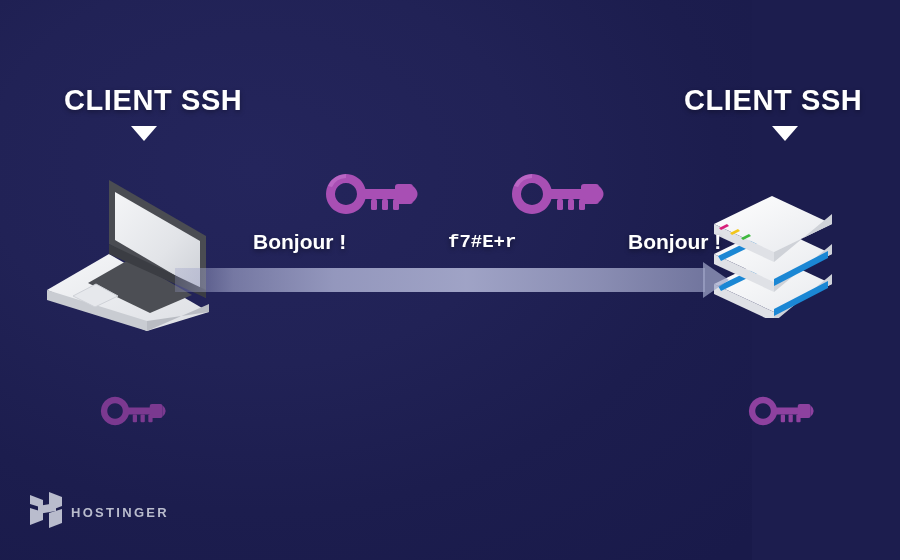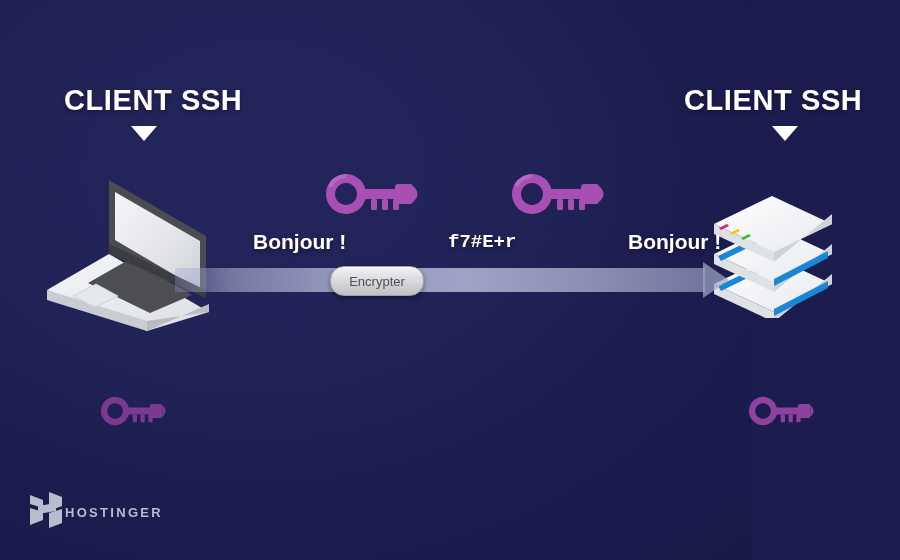--- a/index.html
+++ b/index.html
@@ -75,21 +75,21 @@
   #server{position:absolute;left:708px;top:196px;width:130px;height:122px;}
 
   
   .keywrap{position:absolute;}
   #key-top-left{left:322px;top:170px;}
   #key-top-right{left:508px;top:170px;}
   #key-bot-left{left:98px;top:394px;opacity:.80;}
   #key-bot-right{left:746px;top:394px;opacity:.88;}
 
   
-  #logo{position:absolute;left:30px;top:492px;display:flex;align-items:center;gap:1px;}
+  #logo{position:absolute;left:30px;top:492px;display:flex;align-items:center;gap:7px;}
   #logo-text{
     color:#b9bccd;font-size:13px;font-weight:bold;letter-spacing:2.3px;
   }
 </style>
 </head>
 <body>
 
 <div id="stage">
 
   <div class="hdr" id="client-title">CLIENT SSH</div>
@@ -156,21 +156,20 @@
 
       <polygon points="11,32 19,28 21,30 13,34" fill="#d81f7a"></polygon>
       <polygon points="22,37 30,33 32,35 24,39" fill="#f2c61a"></polygon>
       <polygon points="33,42 41,38 43,40 35,44" fill="#3fb93f"></polygon>
     </svg>
   </div>
 
   <div id="channel">
     <div class="bar"></div>
     <div class="tip"></div>
-    <div class="pill" id="pill-encrypt">Encrypter</div>
   </div>
 
   <div class="chlabel" id="label-plain-left">Bonjour !</div>
   <div class="chlabel" id="label-cipher">f7#E+r</div>
   <div class="chlabel" id="label-plain-right">Bonjour !</div>
 
   <div class="keywrap" id="key-top-left">
     <svg width="110" height="48" viewBox="0 0 110 48">
       <g fill="#a84fb4">
         <path d="M24 4 a20 20 0 1 0 0.01 0 z M24 13 a11 11 0 1 1 -0.01 0 z"></path>

